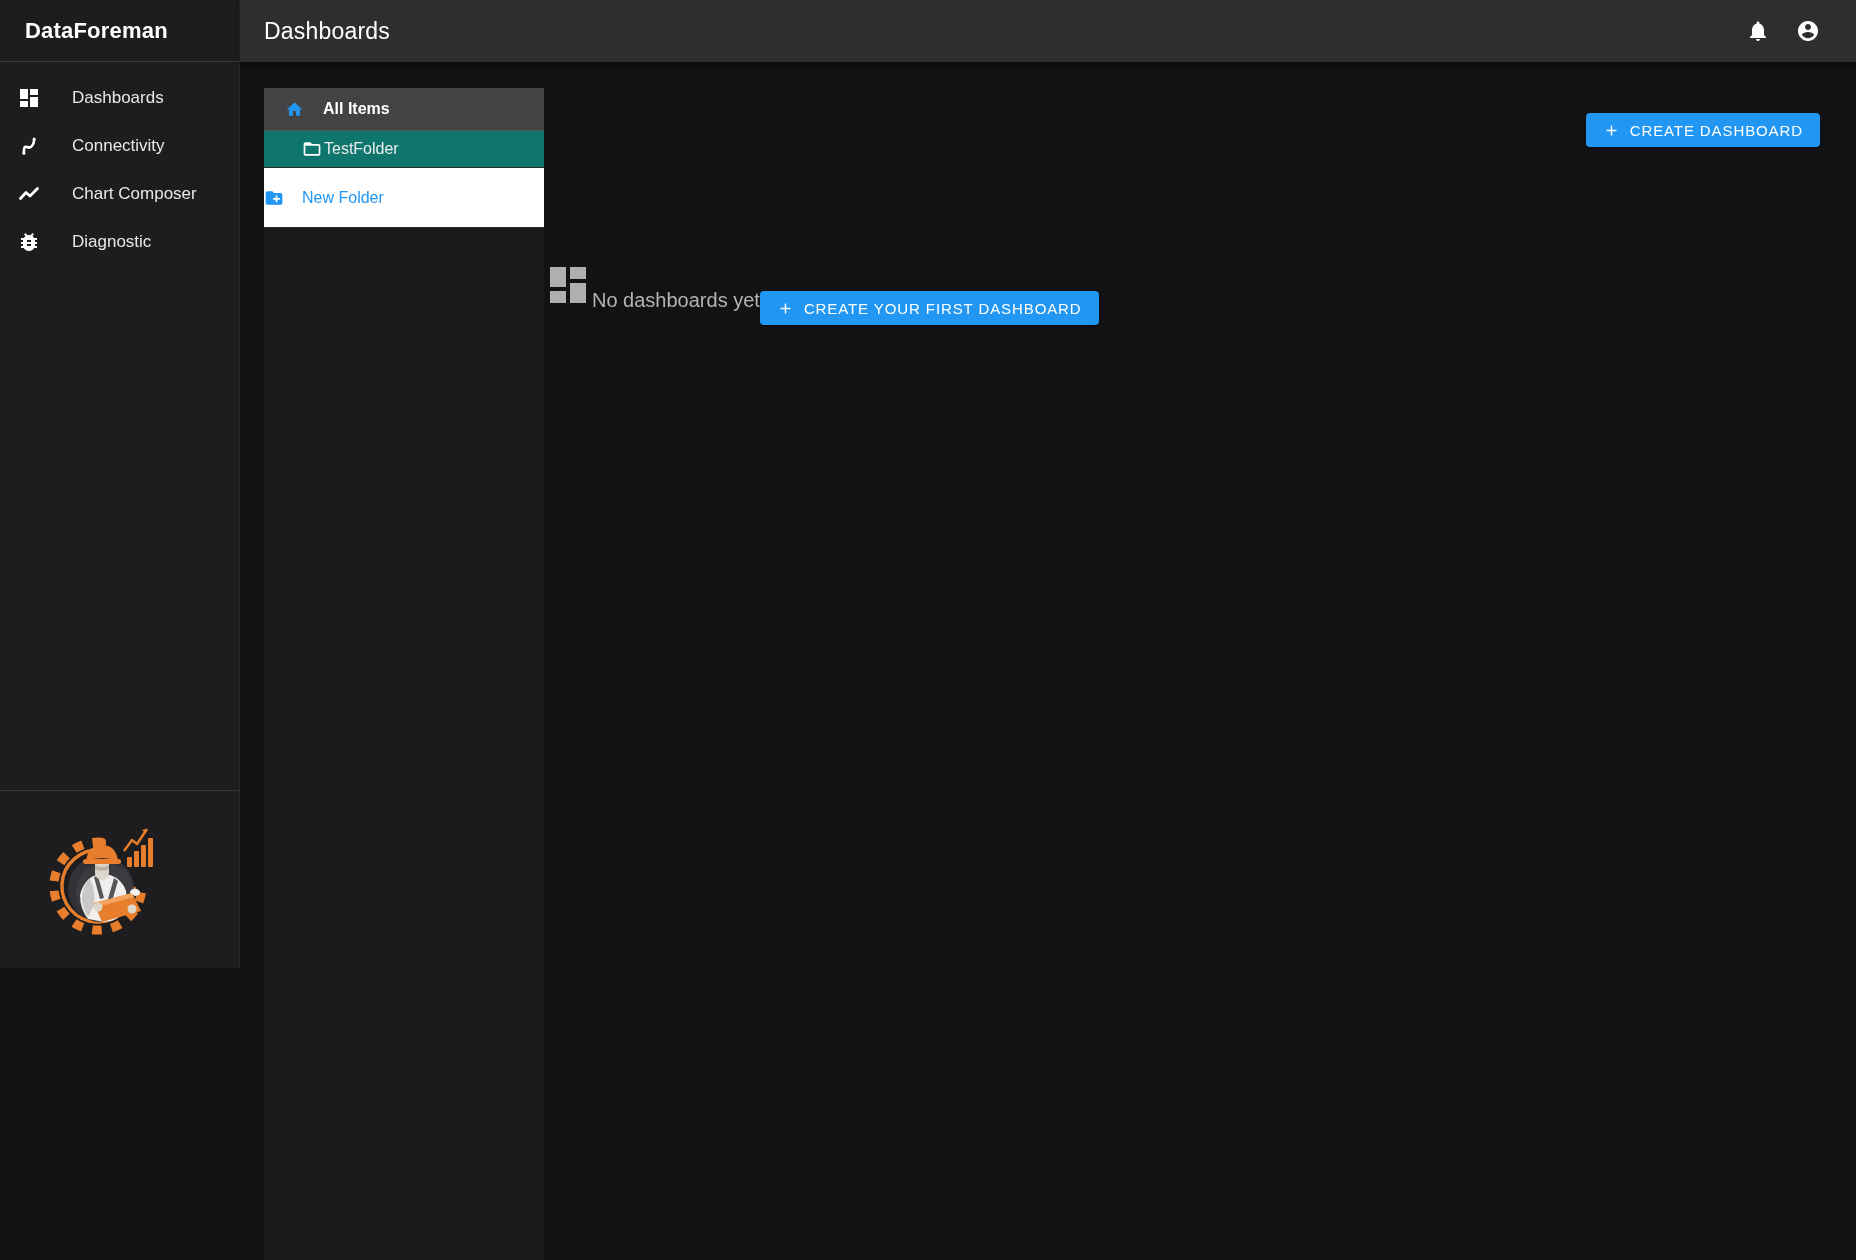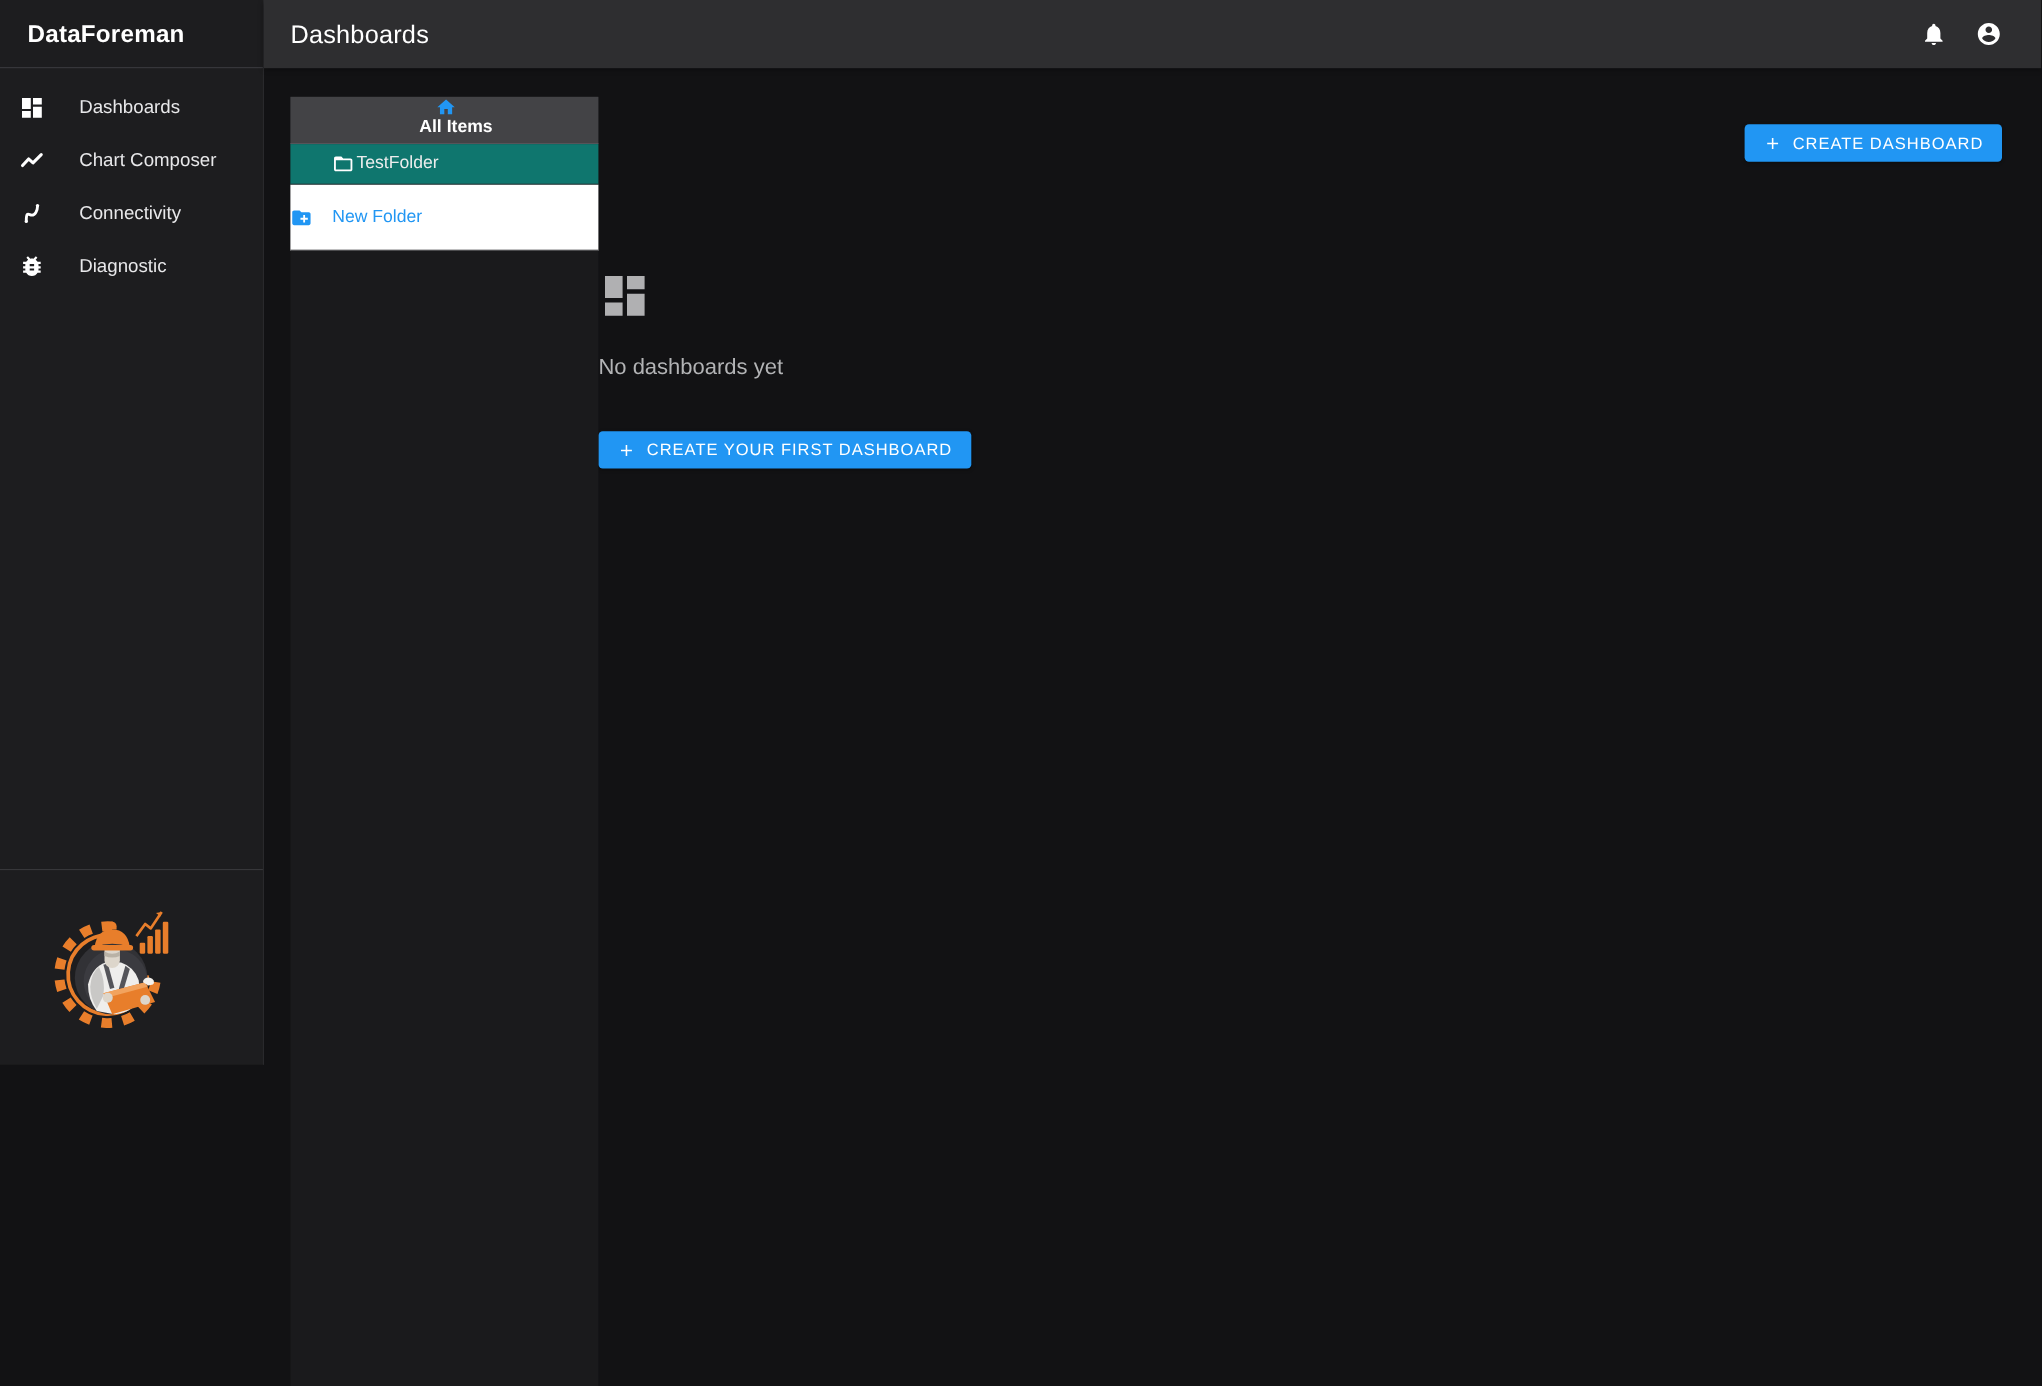--- a/index.html
+++ b/index.html
@@ -84,21 +84,21 @@
   .panel-row {
     display: flex; align-items: center;
     box-sizing: border-box; cursor: pointer;
     font-size: 16px;
   }
   .row-selected {
     height: 43px;
     background: #434346;
     border-bottom: 1px solid #55555a;
     padding-left: 21px;
-    color: #ffffff; font-weight: 700; flex-direction: column;
+    color: #ffffff; font-weight: 700;
   }
   .row-selected .row-icon { width: 19px; height: 19px; margin-right: 19px; color: #2196f3; }
   .row-plain {
     height: 37px;
     background: #0f766e;
     border-bottom: 1px solid #2c2c2f;
     padding-left: 38px;
     color: #eceded; font-weight: 400;
   }
   .row-plain .row-icon { width: 20px; height: 20px; margin-right: 2px; color: #ffffff; }
@@ -121,21 +121,21 @@
     font-family: inherit;
     font-size: 15px; font-weight: 500; letter-spacing: 0.9px;
     cursor: pointer;
     box-shadow: 0 1px 3px rgba(0,0,0,0.35);
   }
   .btn-primary svg { width: 17px; height: 17px; flex: none; }
   .create-dashboard-btn { position: absolute; top: 113px; right: 36px; z-index: 2; }
 
   .empty-state {
     position: absolute; left: 544px; right: 0; top: 245px;
-    display: flex; flex-direction: column; align-items: flex-start;
+    display: flex; flex-direction: row; align-items: center;
     text-align: center;
   }
   .empty-icon { width: 48px; height: 48px; color: #b0b0b2; }
   .empty-icon svg { width: 48px; height: 48px; }
   .empty-message { margin-top: 30px; font-size: 20px; color: #b2b3b5; }
   .empty-cta { margin-top: 46px; }
 
   
   .logo-box { width: 120px; height: 126px; }
 </style>
@@ -151,35 +151,35 @@
       <div class="nav-item">
         <span class="nav-icon">
           <svg viewBox="0 0 24 24" fill="currentColor">
               <path d="M3 13h8V3H3v10zm0 8h8v-6H3v6zm10 0h8V11h-8v10zm0-18v6h8V3h-8z"></path>
             </svg>
         </span>
         <span class="nav-label">Dashboards</span>
       </div>
       <div class="nav-item">
         <span class="nav-icon">
-          <svg viewBox="0 0 24 24" fill="none" stroke="currentColor" stroke-width="2.8" stroke-linecap="round" stroke-linejoin="round">
-            <path d="M3.5 16.5 L9 10.5 L13 14 L20.5 6.5"></path>
-          </svg>
-        </span>
-        <span class="nav-label">Chart Composer</span>
-      </div>
-      <div class="nav-item">
-        <span class="nav-icon">
           <svg viewBox="0 0 24 24" fill="none" stroke="currentColor" stroke-width="2.6" stroke-linecap="round">
             <path d="M6.9 18.6 C6.9 9.5 9.2 13.6 12 13.6 C14.8 13.6 17.1 9.8 17.1 5.6"></path>
             <circle cx="6.9" cy="19.3" r="1.5" fill="currentColor" stroke="none"></circle>
             <circle cx="17.1" cy="4.9" r="1.5" fill="currentColor" stroke="none"></circle>
           </svg>
         </span>
         <span class="nav-label">Connectivity</span>
+      </div>
+      <div class="nav-item">
+        <span class="nav-icon">
+          <svg viewBox="0 0 24 24" fill="none" stroke="currentColor" stroke-width="2.8" stroke-linecap="round" stroke-linejoin="round">
+            <path d="M3.5 16.5 L9 10.5 L13 14 L20.5 6.5"></path>
+          </svg>
+        </span>
+        <span class="nav-label">Chart Composer</span>
       </div>
       <div class="nav-item">
         <span class="nav-icon">
           <svg viewBox="0 0 24 24" fill="currentColor">
               <path d="M20 8h-2.81c-.45-.78-1.07-1.45-1.82-1.96L17 4.41 15.59 3l-2.17 2.17C12.96 5.06 12.49 5 12 5c-.49 0-.96.06-1.41.17L8.41 3 7 4.41l1.62 1.63C7.88 6.55 7.26 7.22 6.81 8H4v2h2.09c-.05.33-.09.66-.09 1v1H4v2h2v1c0 .34.04.67.09 1H4v2h2.81c1.04 1.79 2.97 3 5.19 3s4.15-1.21 5.19-3H20v-2h-2.09c.05-.33.09-.66.09-1v-1h2v-2h-2v-1c0-.34-.04-.67-.09-1H20V8zm-6 8h-4v-2h4v2zm0-4h-4v-2h4v2z"></path>
             </svg>
         </span>
         <span class="nav-label">Diagnostic</span>
       </div>
     </nav>

